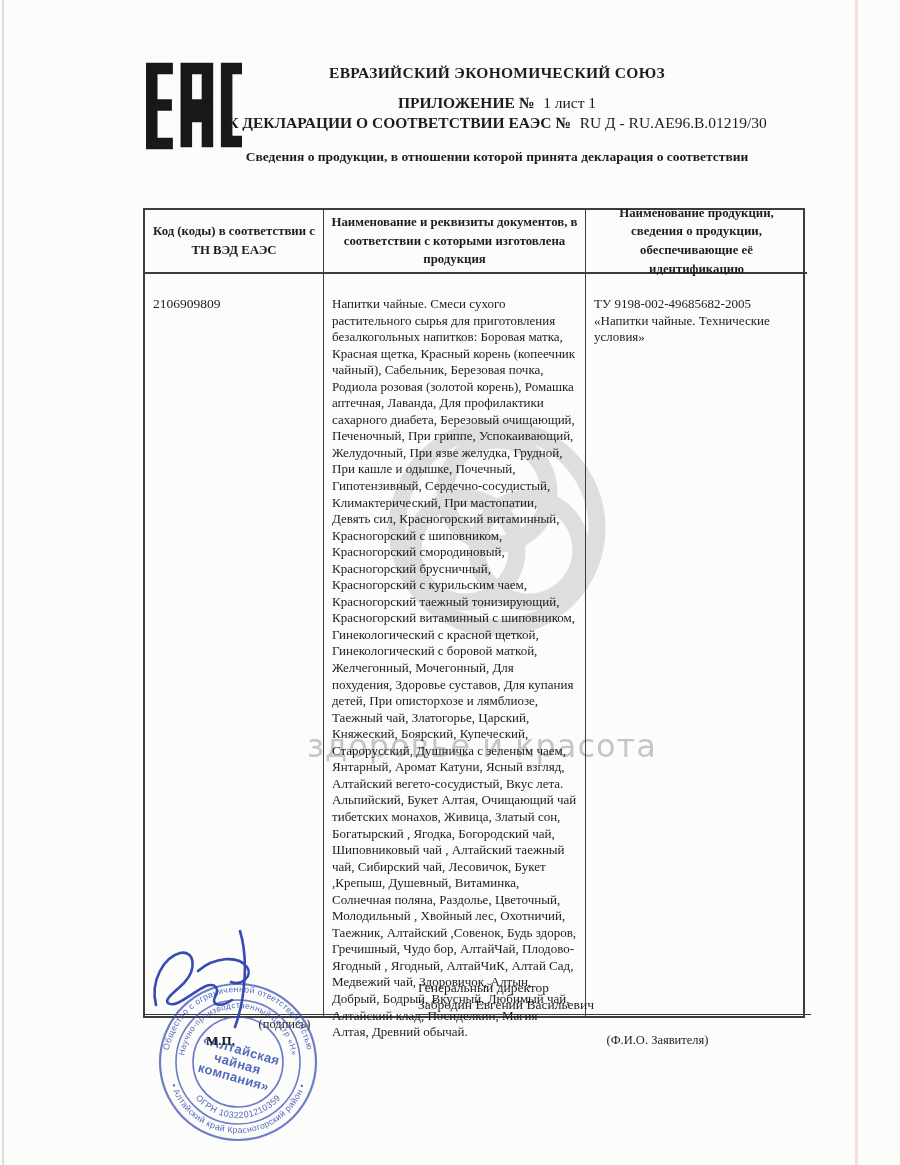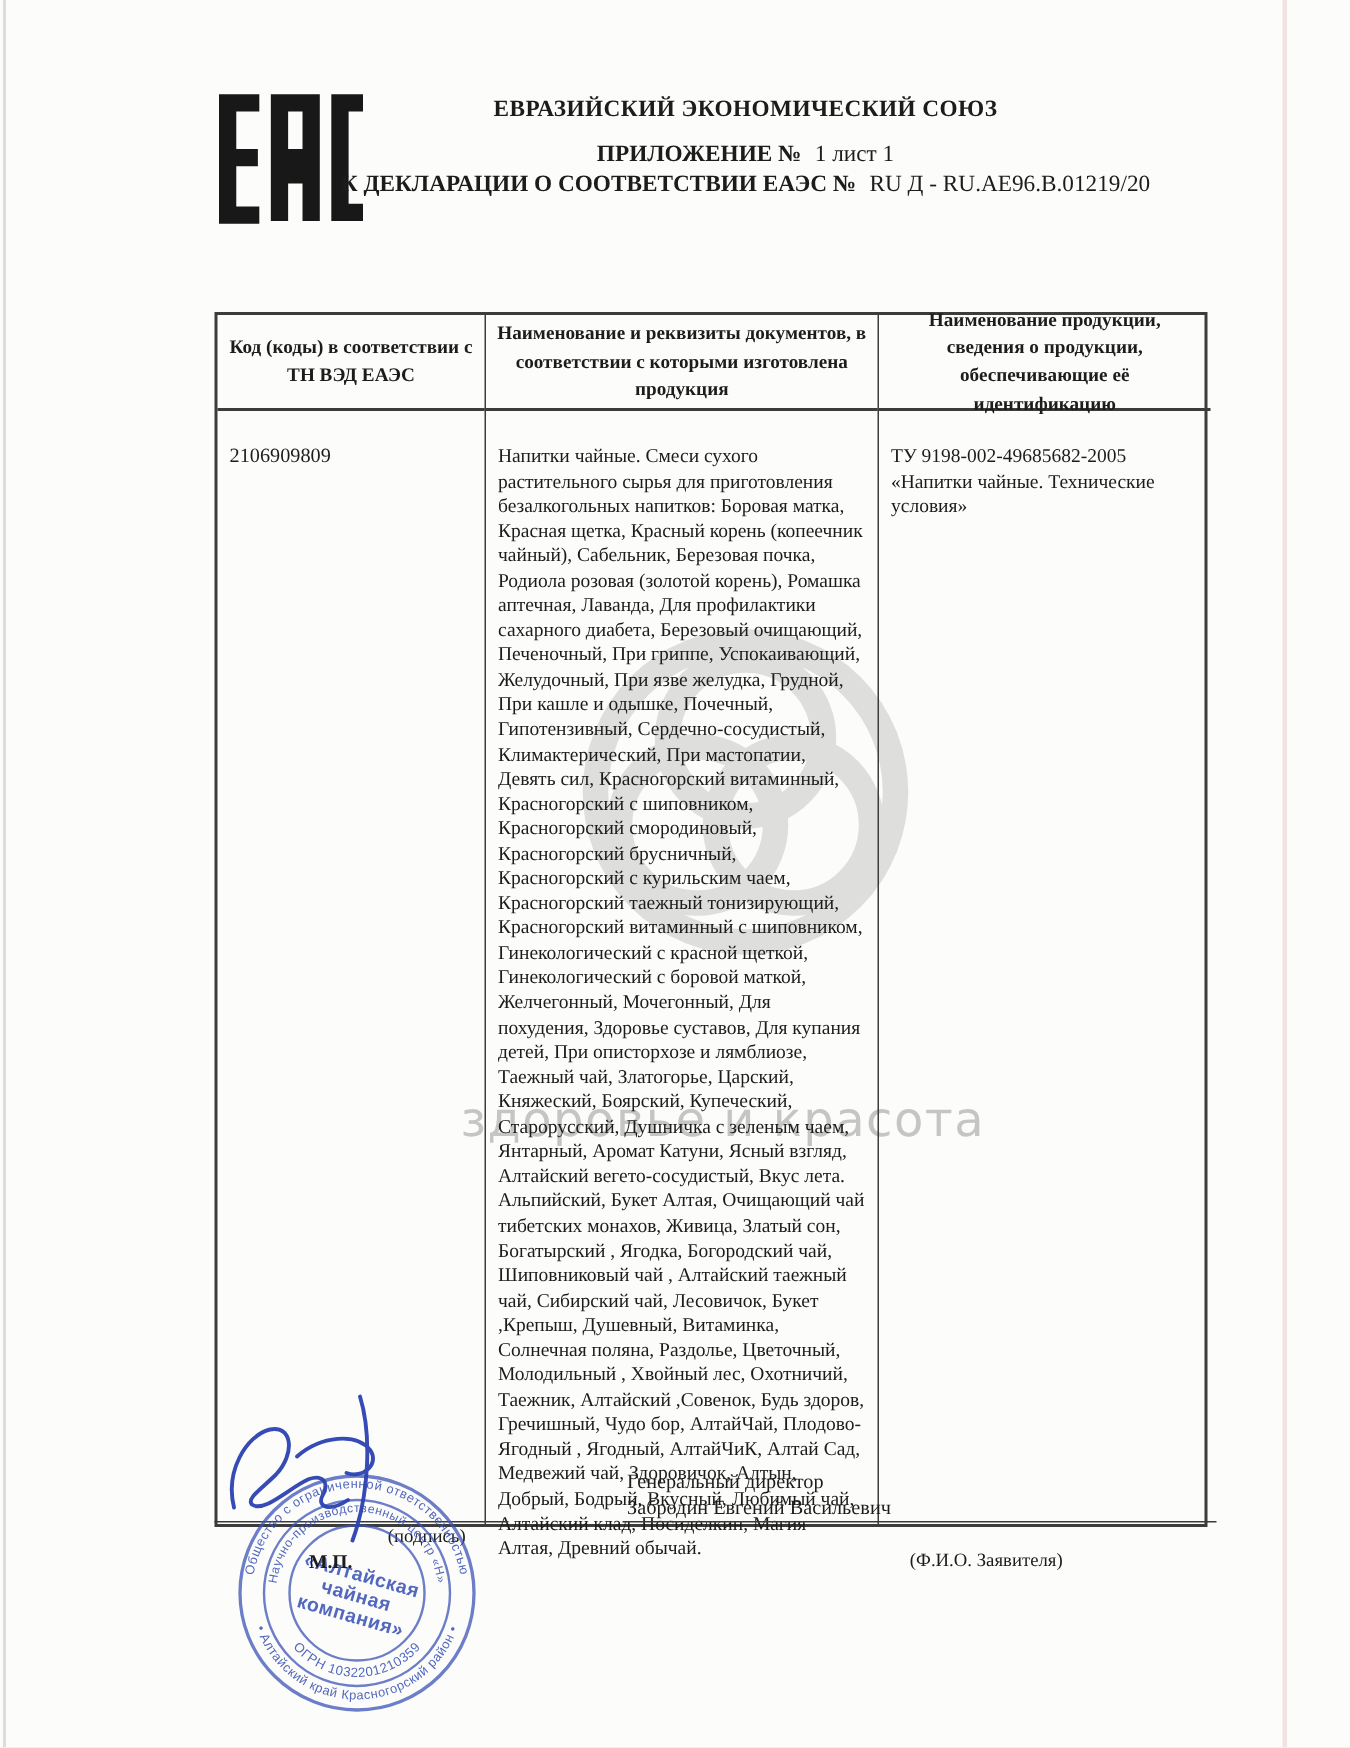--- a/index.html
+++ b/index.html
@@ -100,23 +100,24 @@
   </svg>
 
   <div class="hdr">
     <div class="hdr-union">ЕВРАЗИЙСКИЙ ЭКОНОМИЧЕСКИЙ СОЮЗ</div>
     <div class="hdr-annex">
       <span class="b">ПРИЛОЖЕНИЕ №</span>
       <span>1 лист 1</span>
     </div>
     <div class="hdr-decl">
       <span class="b">К ДЕКЛАРАЦИИ О СООТВЕТСТВИИ ЕАЭС №</span>
-      <span>RU Д - RU.АЕ96.В.01219/20</span>
+      <span>RU Д - RU.АЕ96.В.01219/30</span>
     </div>
   </div>
+  <div class="subtitle">Сведения о продукции, в отношении которой принята декларация о соответствии</div>
 
   <div class="tbl">
     <div class="th c1">Код (коды) в соответствии с ТН ВЭД ЕАЭС</div>
     <div class="th c3 colb">Наименование и реквизиты документов, в соответствии с которыми изготовлена продукция</div>
     <div class="th c2 colb">Наименование продукции, сведения о продукции, обеспечивающие её идентификацию</div>
     <div class="td c1">2106909809</div>
     <div class="td c2 colb">Напитки чайные. Смеси сухого растительного сырья для приготовления безалкогольных напитков: Боровая матка, Красная щетка, Красный корень (копеечник чайный), Сабельник, Березовая почка, Родиола розовая (золотой корень), Ромашка аптечная, Лаванда, Для профилактики сахарного диабета, Березовый очищающий, Печеночный, При гриппе, Успокаивающий, Желудочный, При язве желудка, Грудной, При кашле и одышке, Почечный, Гипотензивный, Сердечно-сосудистый, Климактерический, При мастопатии, Девять сил, Красногорский витаминный, Красногорский с шиповником, Красногорский смородиновый, Красногорский брусничный, Красногорский с курильским чаем, Красногорский таежный тонизирующий, Красногорский витаминный с шиповником, Гинекологический с красной щеткой, Гинекологический с боровой маткой, Желчегонный, Мочегонный, Для похудения, Здоровье суставов, Для купания детей, При описторхозе и лямблиозе, Таежный чай, Златогорье, Царский, Княжеский, Боярский, Купеческий, Старорусский, Душничка с зеленым чаем, Янтарный, Аромат Катуни, Ясный взгляд, Алтайский вегето-сосудистый, Вкус лета. Альпийский, Букет Алтая, Очищающий чай тибетских монахов, Живица, Златый сон, Богатырский , Ягодка, Богородский чай, Шиповниковый чай , Алтайский таежный чай, Сибирский чай, Лесовичок, Букет ,Крепыш, Душевный, Витаминка, Солнечная поляна, Раздолье, Цветочный, Молодильный , Хвойный лес, Охотничий, Таежник, Алтайский ,Совенок, Будь здоров, Гречишный, Чудо бор, АлтайЧай, Плодово-Ягодный , Ягодный, АлтайЧиК, Алтай Сад, Медвежий чай, Здоровичок, Алтын, Добрый, Бодрый, Вкусный, Любимый чай, Алтайский клад, Посиделкин, Магия Алтая, Древний обычай.</div>
     <div class="td c3 colb">ТУ 9198-002-49685682-2005 «Напитки чайные. Технические условия»</div>
   </div>
 

